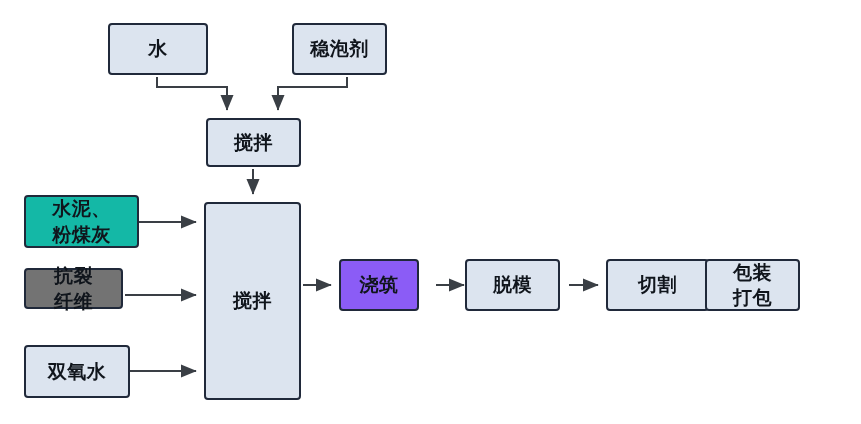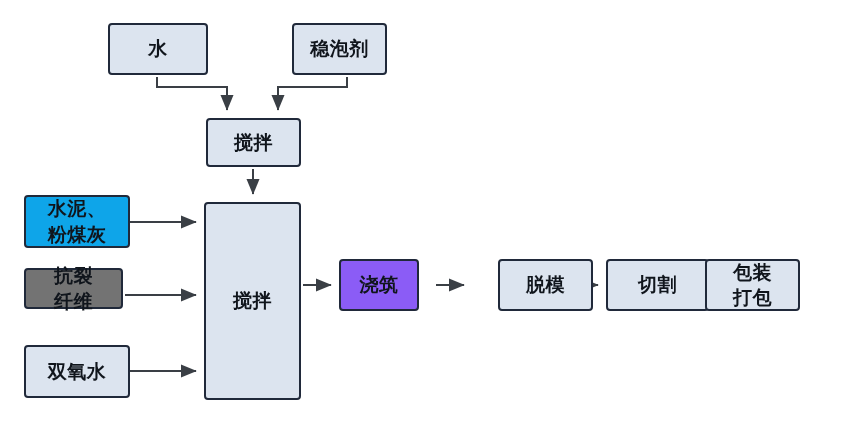--- a/index.html
+++ b/index.html
@@ -66,26 +66,26 @@
         <path d="M 436 285 L 464 285" fill="none" stroke="#3a3f45" stroke-width="2" marker-end="url(#arrowhead)"></path>
         <path d="M 569 285 L 598 285" fill="none" stroke="#3a3f45" stroke-width="2" marker-end="url(#arrowhead)"></path>
         <path d="M 703 285 L 733 285" fill="none" stroke="#3a3f45" stroke-width="2" marker-end="url(#arrowhead)"></path>
       </g>
   </svg>
 
   <div id="nodes-group">
       <div class="node" style="left: 108px; top: 23px; width: 100px; height: 52px; background: rgb(220, 228, 239); border-color: rgb(32, 41, 58); color: rgb(16, 21, 28);">水</div>
       <div class="node" style="left: 292px; top: 23px; width: 95px; height: 52px; background: rgb(220, 228, 239); border-color: rgb(32, 41, 58); color: rgb(16, 21, 28);">稳泡剂</div>
       <div class="node" style="left: 206px; top: 118px; width: 95px; height: 49px; background: rgb(220, 228, 239); border-color: rgb(32, 41, 58); color: rgb(16, 21, 28);">搅拌</div>
-      <div class="node" style="left: 24px; top: 195px; width: 106px; height: 53px; background: #0ea5e9; border-color: rgb(32, 41, 58); color: rgb(16, 21, 28);">水泥、
+      <div class="node" style="left: 24px; top: 195px; width: 115px; height: 53px; background: #14b8a6; border-color: rgb(32, 41, 58); color: rgb(16, 21, 28);">水泥、
 粉煤灰</div>
       <div class="node" style="left: 24px; top: 268px; width: 99px; height: 41px; background: #737373; border-color: rgb(32, 41, 58); color: rgb(16, 21, 28);">抗裂
 纤维</div>
       <div class="node" style="left: 24px; top: 345px; width: 106px; height: 53px; background: rgb(220, 228, 239); border-color: rgb(32, 41, 58); color: rgb(16, 21, 28);">双氧水</div>
       <div class="node" style="left: 204px; top: 202px; width: 97px; height: 198px; background: rgb(220, 228, 239); border-color: rgb(32, 41, 58); color: rgb(16, 21, 28);">搅拌</div>
       <div class="node" style="left: 339px; top: 259px; width: 80px; height: 52px; background: #8b5cf6; border-color: rgb(32, 41, 58); color: rgb(16, 21, 28); font-family: Liberation Serif, serif;">浇筑</div>
-      <div class="node" style="left: 498px; top: 259px; width: 95px; height: 52px; background: rgb(220, 228, 239); border-color: rgb(32, 41, 58); color: rgb(16, 21, 28);">脱模</div>
+      <div class="node" style="left: 465px; top: 259px; width: 95px; height: 52px; background: rgb(220, 228, 239); border-color: rgb(32, 41, 58); color: rgb(16, 21, 28);">脱模</div>
       <div class="node" style="left: 606px; top: 259px; width: 103px; height: 52px; background: rgb(220, 228, 239); border-color: rgb(32, 41, 58); color: rgb(16, 21, 28);">切割</div>
       <div class="node" style="left: 705px; top: 259px; width: 95px; height: 52px; background: rgb(220, 228, 239); border-color: rgb(32, 41, 58); color: rgb(16, 21, 28);">包装
 打包</div>
     </div>
 
 </div>
 
 </body></html>

